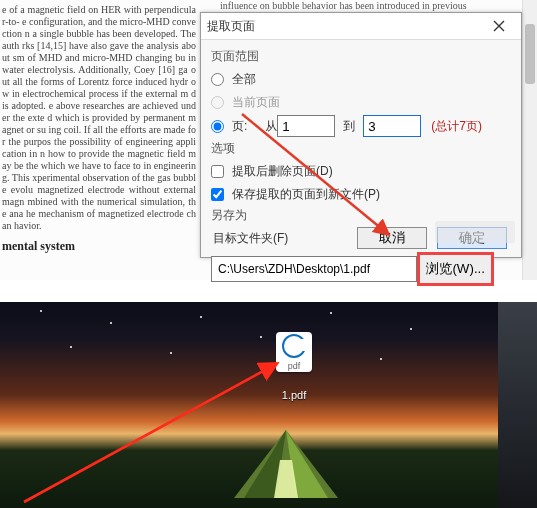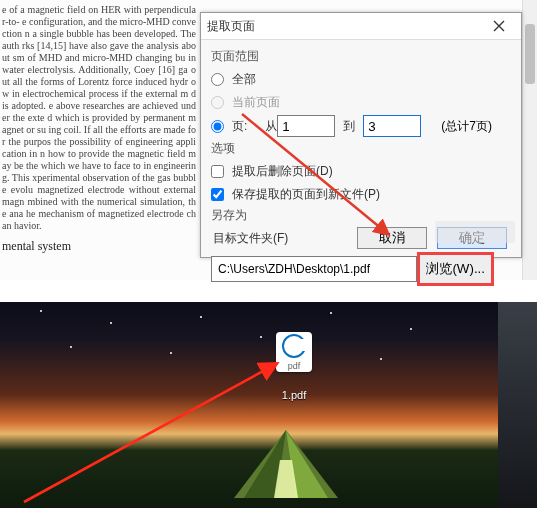--- a/index.html
+++ b/index.html
@@ -1,32 +1,32 @@
 <!DOCTYPE html>
 <html><head>
 <meta charset="utf-8">
 <style>
 html,body{margin:0;padding:0;font-family:"Microsoft YaHei",Arial,sans-serif;font-size:12px;color:#222;background:#fff;width:537px}
 .frame{width:537px;height:508px;position:relative;overflow:hidden}
 .pdfbg{position:absolute;top:0;left:0;width:537px;height:280px;background:#fcfcfc}
 .doctext{position:absolute;left:0;top:0;width:194px;padding:4px 2px 0 2px;font-family:Georgia,"Times New Roman",serif;color:#444;font-size:10px;line-height:12px;text-align:justify;word-break:break-all}
-.heading{font-weight:normal;color:#222;margin-top:8px;font-size:12px}
+.heading{font-weight:bold;color:#222;margin-top:8px;font-size:12px}
 .righttxt{position:absolute;left:220px;top:0;width:300px;font-family:Georgia,"Times New Roman",serif;font-size:10px;color:#555}
 .dialog{position:absolute;left:200px;top:12px;width:320px;height:244px;background:#f7f7f7;border:1px solid #9a9a9a;box-shadow:0 0 4px rgba(0,0,0,.25)}
 .dlgtitle{display:flex;align-items:center;justify-content:space-between;height:26px;padding:0 6px;background:#fff;border-bottom:1px solid #ddd}
 .dlgtitle span{color:#333}
 .closebtn{width:32px;height:20px;display:flex;align-items:center;justify-content:center;color:#333;cursor:pointer}
 .dlgbody{padding:6px 27px 6px 10px;font-size:12px;color:#333}
 .section-label{color:#555;margin:2px 0 4px}
 .row{display:flex;align-items:center;margin:3px 0;min-height:20px}
 .row label{display:flex;align-items:center;gap:4px}
 input[type=radio],input[type=checkbox]{margin:0 4px 0 0}
 .num{width:48px;height:18px;border:1px solid #7a7a7a;padding:1px 4px;background:#fff}
 .numsel{border:1px solid #1a6fd4}
-.small{color:#000000;margin-left:20px}
+.small{color:#b91c1c;margin-left:10px}
 .indent{margin-left:18px}
 .pathrow{display:flex;align-items:center;margin-top:4px}
 .path{flex:1;height:20px;border:1px solid #7a7a7a;background:#fff;padding:2px 6px;font-size:12px}
 .browse{height:34px;border:3px solid #ef4444;background:#eee;padding:0 6px;cursor:pointer}
 .footer{position:absolute;bottom:8px;right:14px;display:flex;gap:10px}
 .btn{min-width:70px;height:22px;border:1px solid #8a8a8a;background:#eee;cursor:pointer}
 .primary{background:#dbe9ff;border:1px solid #4a88d8}
 .arrow1{position:absolute;left:192px;top:44px;width:260px;height:210px;pointer-events:none}
 .wm{position:absolute;left:225px;top:64px;font-size:42px;color:rgba(200,30,30,.12);font-weight:bold;pointer-events:none;letter-spacing:4px}
 .bigwm{position:absolute;right:6px;bottom:14px;width:80px;height:22px;background:rgba(230,230,230,.6);border-radius:3px}
@@ -68,20 +68,21 @@
 the possibility of engineering application in
 n how to provide the magnetic field may be the
 which we have to face to in engineering. This
 xperimental observation of the gas bubble evolu
  magnetized electrode without external magn
 mbined with the numerical simulation, the ana
 he mechanism of magnetized electrode chan
 havior.</span>
     <div class="heading">mental system</div>
   </div>
+  <div class="righttxt">influence on bubble behavior has been introduced in previous</div>
 
   <div class="scroll">
     <div class="thumb"></div>
   </div>
 
   <div class="wm">下载</div>
 
   <div class="dialog">
     <div class="dlgtitle">
       <span>提取页面</span>

